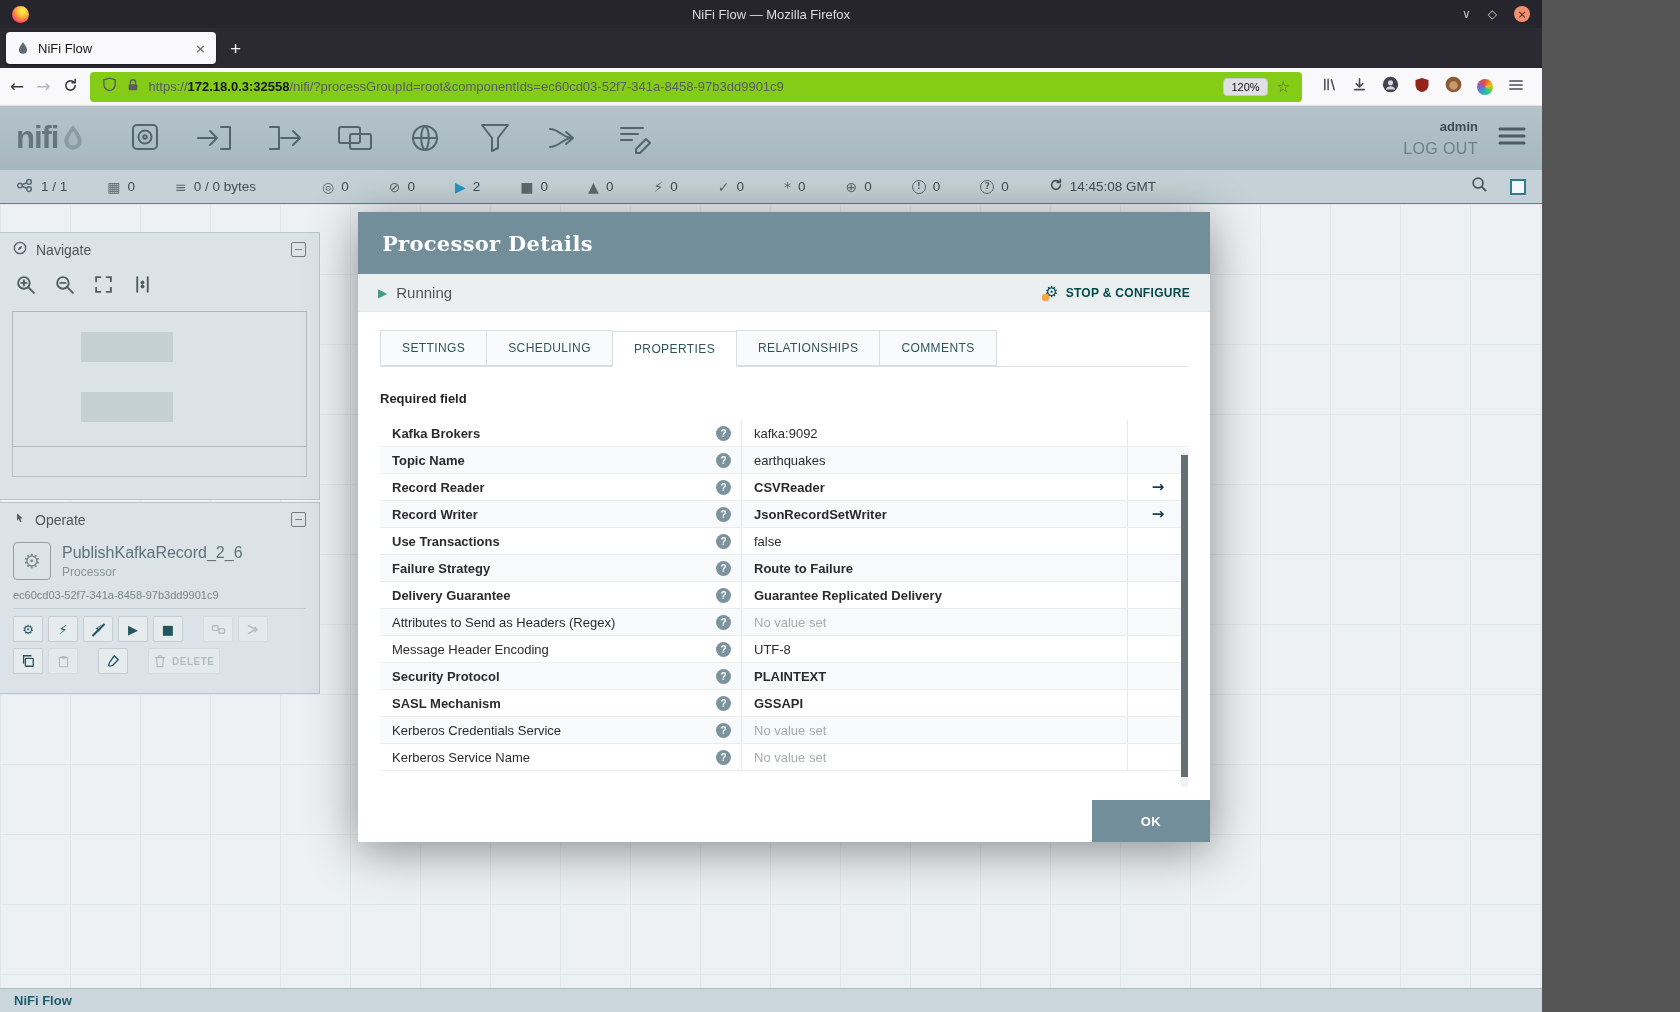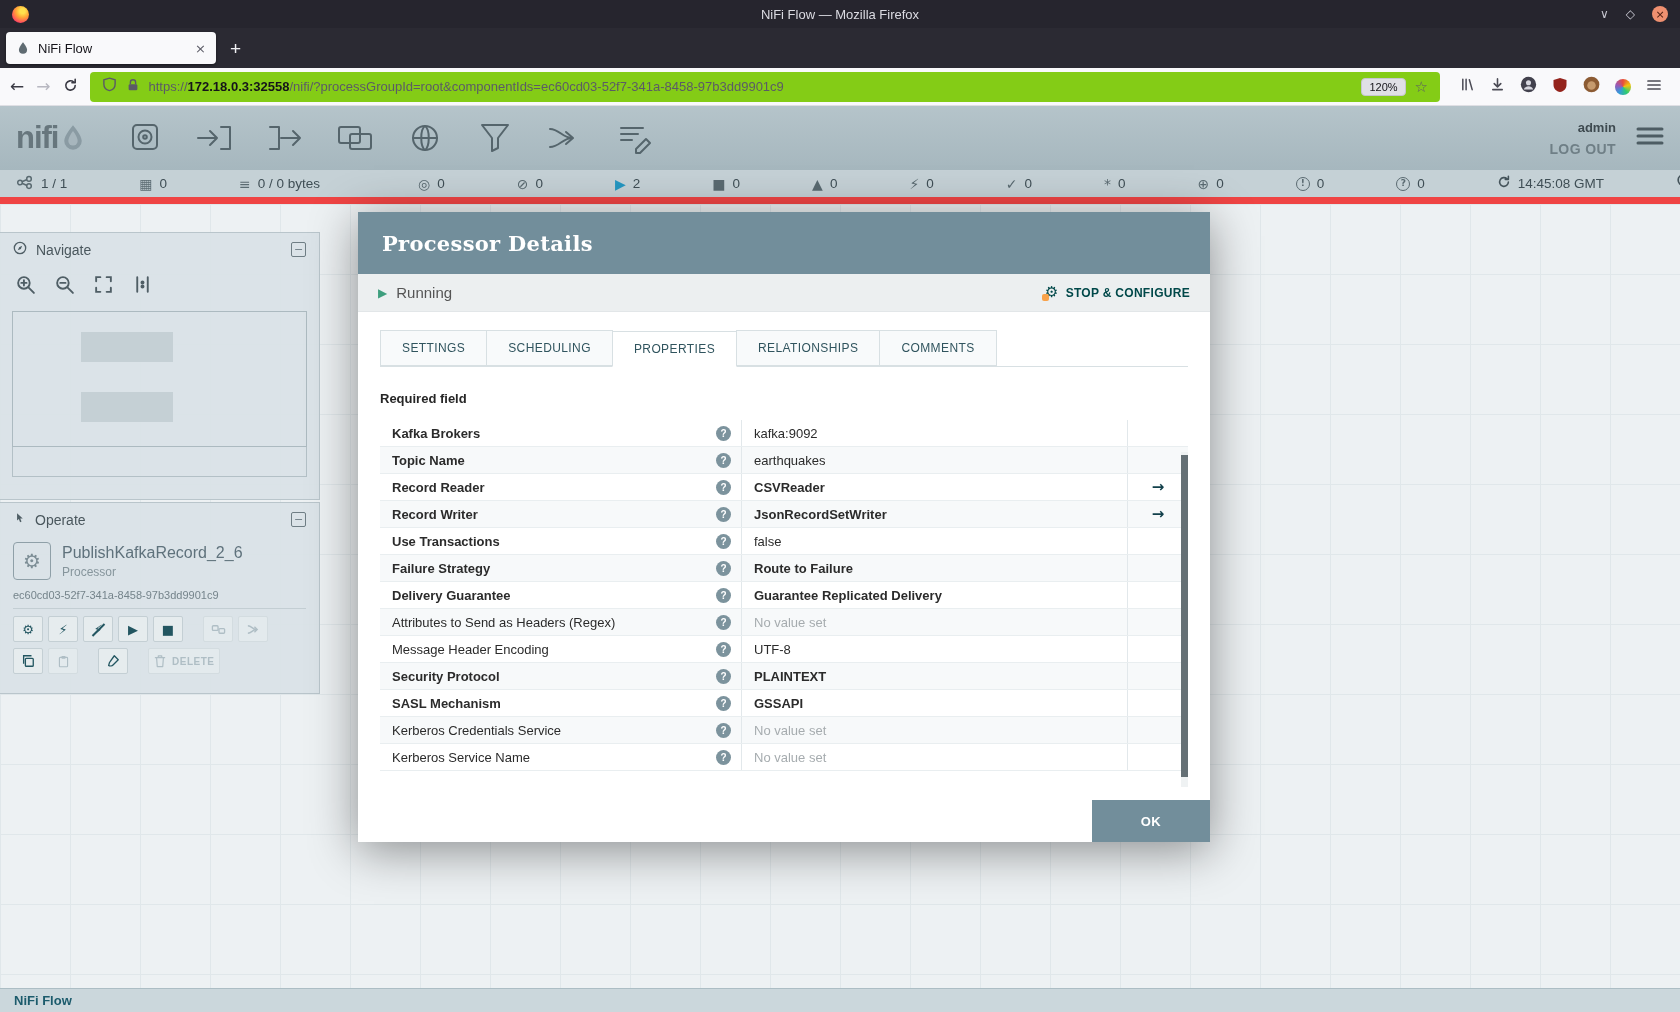--- a/index.html
+++ b/index.html
@@ -1,18 +1,18 @@
 <!DOCTYPE html>
 <html><head>
 <meta charset="utf-8">
 <style>
   * { margin:0; padding:0; box-sizing:border-box; }
   html,body { background:#555; }
   body { font-family:"Liberation Sans", sans-serif; }
-  .screen { position:relative; width:1680px; height:1012px; overflow:hidden; background:#EDF1F3; display:flex; flex-direction:column; }
+  .screen { position:relative; width:1542px; height:1012px; overflow:hidden; background:#EDF1F3; display:flex; flex-direction:column; }
 
   
   .titlebar { height:28px; background:#26252E; display:flex; align-items:center; padding:0 12px; position:relative; flex:0 0 auto; }
   .ff-logo { width:17px; height:17px; border-radius:50%; background:radial-gradient(circle at 62% 30%, #FFE14D 0 16%, #FFA436 42%, #FF4F5E 72%, #B5007F 100%); }
   .win-title { position:absolute; left:0; right:0; text-align:center; color:#DBDBE2; font-size:13px; }
   .win-controls { margin-left:auto; display:flex; gap:17px; align-items:center; z-index:1; }
   .wc { color:#C6C6D0; font-size:12px; font-family:"DejaVu Sans",sans-serif; }
   .wc.close { width:16px; height:16px; border-radius:50%; background:#EF9070; color:#4A1C0E; display:flex; align-items:center; justify-content:center; font-size:11px; }
 
   .tabstrip { height:40px; background:#2B2A33; display:flex; align-items:center; padding:0 6px; gap:4px; flex:0 0 auto; }
@@ -35,24 +35,24 @@
 
   
   .nifi-top { height:64px; background:linear-gradient(180deg,#B5C4CA,#A6B7BE); display:flex; align-items:center; padding:0 16px; flex:0 0 auto; }
   .nifi-logo { display:flex; align-items:center; gap:0; margin-right:36px; }
   .nifi-word { font-size:31px; font-weight:bold; color:#67767D; letter-spacing:-1px; }
   .palette { display:flex; gap:26px; align-items:center; }
   .pal-btn { width:44px; height:44px; display:flex; align-items:center; justify-content:center; }
   .pal-btn svg { fill:none; stroke:#55656C; stroke-width:2; stroke-linecap:round; stroke-linejoin:round; }
   .nifi-user { margin-left:auto; text-align:right; margin-right:20px; }
   .user-name { font-size:13px; color:#3E4A50; font-weight:bold; }
-  .logout { font-size:14px; color:#6F7F86; letter-spacing:.4px; margin-top:6px;font-weight:bold; }
+  .logout { font-size:16px; color:#6F7F86; letter-spacing:.4px; margin-top:6px; }
 
   
-  .nifi-status { height:34px; background:#C5D1D6; border-bottom:7px solid #ef4444; display:flex; align-items:center; padding:0 16px; gap:72px; flex:0 0 auto; }
+  .nifi-status { height:34px; background:#C5D1D6; border-bottom:1px solid #ef4444; display:flex; align-items:center; padding:0 16px; gap:40px; flex:0 0 auto; }
   .sb-item { display:flex; align-items:center; gap:7px; font-size:13.5px; color:#3F4E55; white-space:nowrap; }
   .sb-ico { font-size:14px; color:#5A6A71; font-family:"DejaVu Sans",sans-serif; line-height:1; }
   .sb-ico.run { color:#2497C2; }
   .sb-ico.circ { width:14px; height:14px; border:1.5px solid #5A6A71; border-radius:50%; font-size:9px; font-weight:bold; display:flex; align-items:center; justify-content:center; }
   .sb-gap { margin-left:26px; }
   .sb-right { margin-left:auto; display:flex; gap:22px; align-items:center; }
   .panel-sq { width:16px; height:16px; border:2px solid #2E7D8C; background:#F4F8F9; }
 
   
   .canvas { flex:1; position:relative; background:#EDF1F3;

